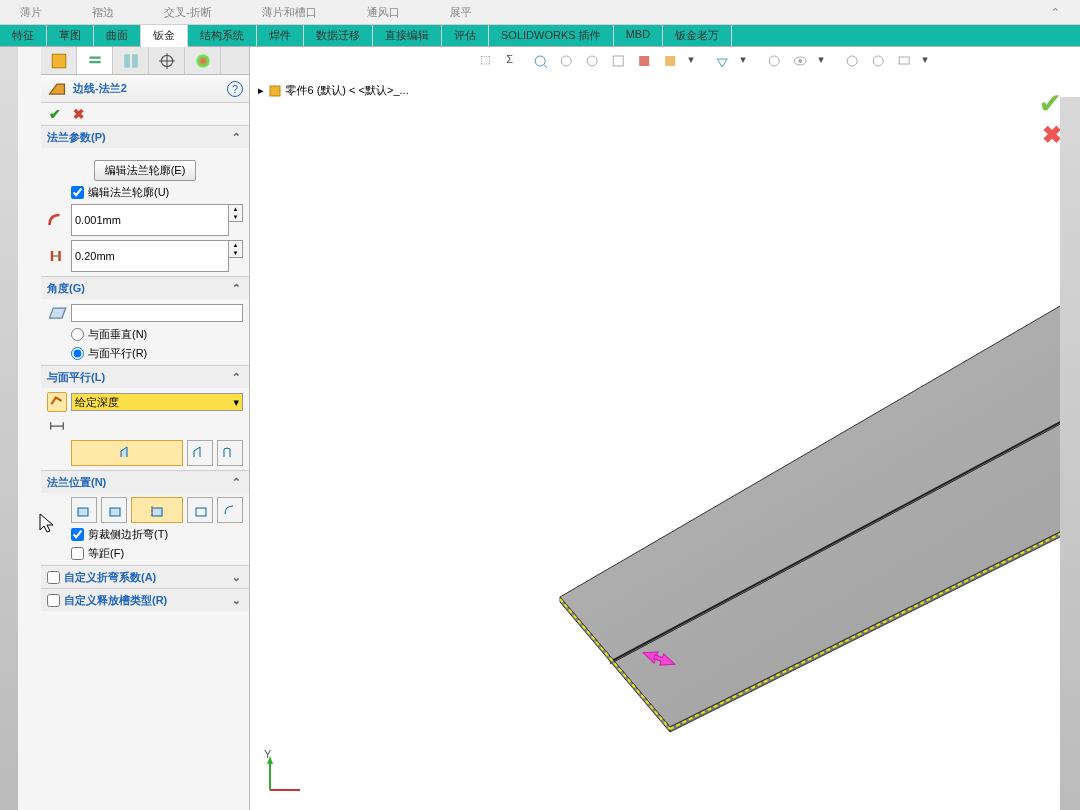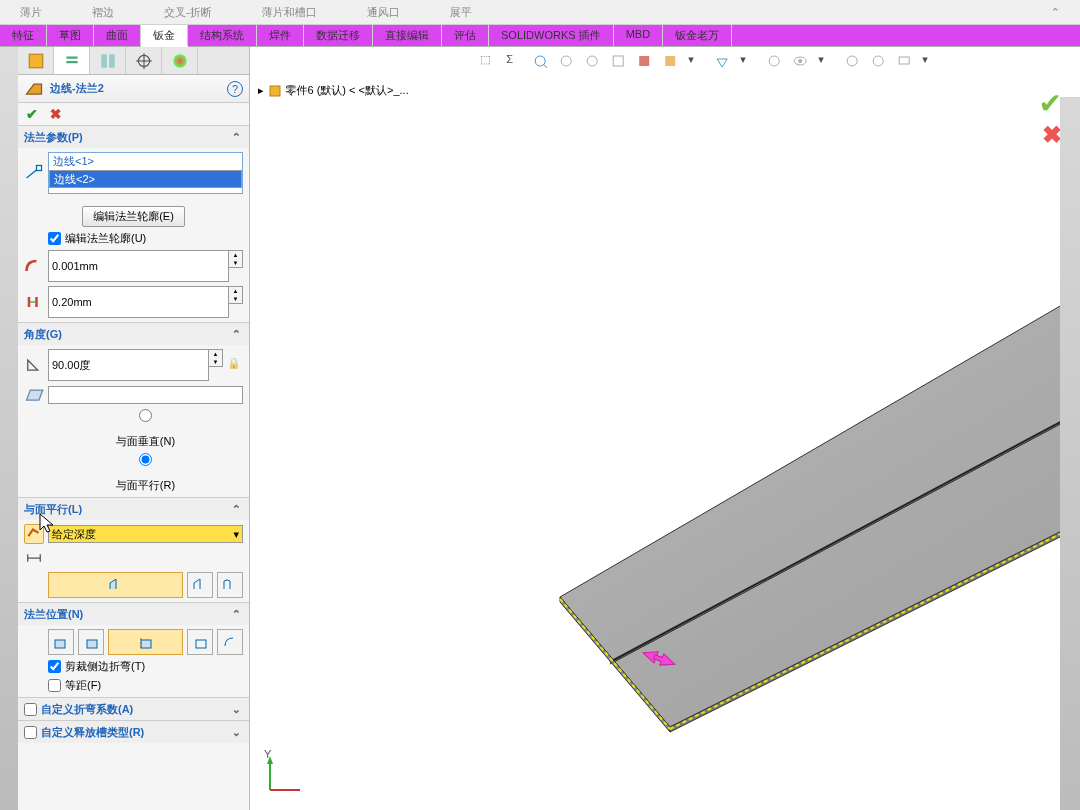--- a/index.html
+++ b/index.html
@@ -1,24 +1,24 @@
 <!DOCTYPE html>
 <html><head>
 <meta charset="utf-8">
 <style>
 *{box-sizing:border-box;margin:0;padding:0;font-family:"Microsoft YaHei",Arial,sans-serif;font-size:11px;}
 body{background:#e8e8e8;width:1080px;height:810px;overflow:hidden;position:relative;}
 .top-ribbon-stub{height:25px;background:#f0f0f0;border-bottom:1px solid #d0d0d0;display:flex;align-items:center;padding:0 20px;gap:50px;color:#888;}
 .top-ribbon-stub span{display:flex;align-items:center;gap:4px;}
-.cmd-tabs{height:22px;background:#d946ef;display:flex;border-bottom:1px solid #b0b0b0;}
+.cmd-tabs{height:22px;background:#14b8a6;display:flex;border-bottom:1px solid #b0b0b0;}
 .cmd-tab{padding:3px 12px;border-right:1px solid #d0d0d0;cursor:pointer;color:#333;}
 .cmd-tab.active{background:#fff;border-bottom:2px solid #fff;margin-bottom:-1px;}
 .main{display:flex;height:calc(100% - 47px);}
 .side-gutter{width:18px;background:linear-gradient(#ddd,#bbb);}
-.panel{width:232px;background:#f5f5f5;border-right:1px solid #bbb;display:flex;flex-direction:column;}
+.panel{width:232px;background:#f5f5f5;border-right:1px solid #bbb;display:flex;flex-direction:column;padding-left:23px;}
 .panel-tabs{height:28px;display:flex;background:#e8e8e8;border-bottom:1px solid #bbb;}
 .ptab{width:36px;display:flex;align-items:center;justify-content:center;border-right:1px solid #ccc;}
 .ptab svg{width:18px;height:18px;}
 .panel-head{height:28px;display:flex;align-items:center;padding:0 6px;gap:6px;background:linear-gradient(#f9f9f9,#eee);border-bottom:1px solid #ccc;}
 .panel-head .title{color:#2266bb;font-weight:bold;}
 .panel-head .help{margin-left:auto;color:#2266bb;width:16px;height:16px;border:1px solid #2266bb;border-radius:50%;text-align:center;line-height:14px;}
 .okcancel{height:22px;display:flex;align-items:center;padding:0 8px;gap:12px;}
 .ok{color:#2a9b2a;font-size:14px;font-weight:bold;}
 .cancel{color:#c43;font-size:14px;font-weight:bold;}
 .section{border-top:1px solid #ccc;}
@@ -26,21 +26,21 @@
 .chev{position:absolute;right:8px;color:#666;}
 .sec-body{padding:4px 6px;display:flex;flex-direction:column;gap:4px;}
 .row{display:flex;align-items:center;gap:4px;}
 .icon-slot{width:20px;height:20px;display:flex;align-items:center;justify-content:center;}
 .listbox{flex:1;height:42px;border:1px solid #7aa7d8;background:#fff;overflow:hidden;}
 .listbox .li{padding:1px 4px;color:#2266bb;}
 .listbox .li.sel{background:#2d72d9;color:#fff;}
 .btn{padding:2px 10px;border:1px solid #999;background:linear-gradient(#fff,#e6e6e6);border-radius:2px;cursor:pointer;margin-top:8px;}
 .chk{display:flex;align-items:center;gap:4px;padding-left:24px;}
 .chk input{width:13px;height:13px;}
-.rad{display:flex;align-items:center;gap:12px;padding-left:24px;flex-direction:column;}
+.rad{display:flex;align-items:center;gap:4px;padding-left:24px;}
 .spin{display:flex;flex:1;}
 .spin input{flex:1;border:1px solid #999;padding:1px 3px;height:32px;}
 .spin .ud{width:14px;height:18px;border:1px solid #999;border-left:none;background:#f4f4f4;font-size:6px;line-height:8px;text-align:center;}
 .sel{flex:1;border:1px solid #999;background:#fde047;height:18px;padding:0 3px;display:flex;align-items:center;justify-content:space-between;}
 .lock{width:16px;height:16px;opacity:.5;}
 .btnrow{display:flex;gap:4px;padding-left:24px;}
 .iconbtn{width:26px;height:26px;border:1px solid #aaa;background:#f4f4f4;display:flex;align-items:center;justify-content:center;}
 .iconbtn.sel{background:#ffe9a8;border-color:#d9a23a;}
 .viewport{flex:1;background:#fff;position:relative;overflow:hidden;}
 .vp-toolbar{position:absolute;top:6px;left:50%;transform:translateX(-40%);display:flex;gap:6px;align-items:center;}
@@ -146,32 +146,20 @@
     <span class="ok">✔</span>
     <span class="cancel">✖</span>
   </div>
 
   <div class="section">
     <div class="sec-head">
           <span>法兰参数(P)</span>
           <span class="chev">⌃</span>
         </div>
     <div class="sec-body">
-      <div class="row">
-        <span class="icon-slot">
-              <svg viewBox="0 0 16 16">
-                <path d="M2 12 L12 4" stroke="#06a" fill="none"></path>
-                <rect x="10" y="2" width="4" height="4" fill="#fff" stroke="#06a"></rect>
-              </svg>
-            </span>
-        <div class="listbox">
-          <div class="li">边线&lt;1&gt;</div>
-          <div class="li sel">边线&lt;2&gt;</div>
-        </div>
-      </div>
       <div class="row" style="justify-content:center">
             <button class="btn">编辑法兰轮廓(E)</button>
           </div>
       <label class="chk">
             <input type="checkbox" checked="" style="">
             <span>编辑法兰轮廓(U)</span>
           </label>
       <div class="row">
         <span class="icon-slot">
               <svg viewBox="0 0 16 16">
@@ -200,32 +188,20 @@
 
   <div class="section">
     <div class="sec-head">
           <span>角度(G)</span>
           <span class="chev">⌃</span>
         </div>
     <div class="sec-body">
       <div class="row">
         <span class="icon-slot">
               <svg viewBox="0 0 16 16">
-                <path d="M3 12 L3 4 L11 12 Z" fill="none" stroke="#555"></path>
-              </svg>
-            </span>
-        <div class="spin">
-              <input value="90.00度" style="">
-              <div class="ud">▲<br>▼</div>
-            </div>
-        <span class="lock">🔒</span>
-      </div>
-      <div class="row">
-        <span class="icon-slot">
-              <svg viewBox="0 0 16 16">
                 <path d="M3 4 L13 4 L10 12 L0 12 Z" fill="#cde" stroke="#68a" transform="translate(2,0)"></path>
               </svg>
             </span>
         <input style="flex: 1 1 0%; border: 1px solid rgb(153, 153, 153); height: 18px;">
       </div>
       <label class="rad">
             <input type="radio" name="ang" style="">
             <span>与面垂直(N)</span>
           </label>
       <label class="rad">

